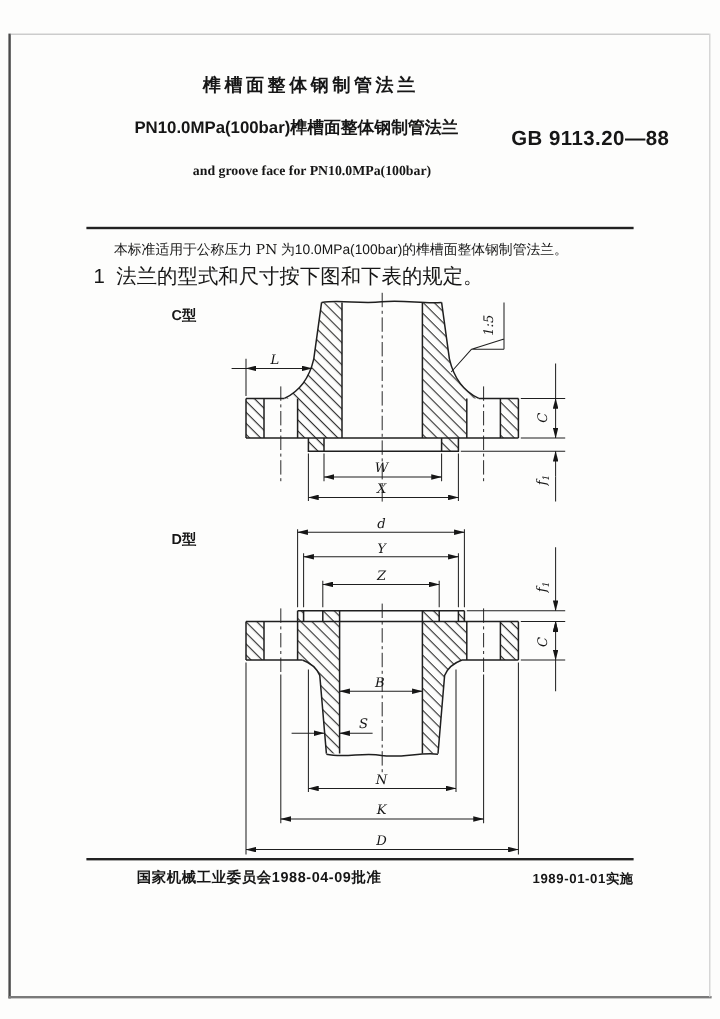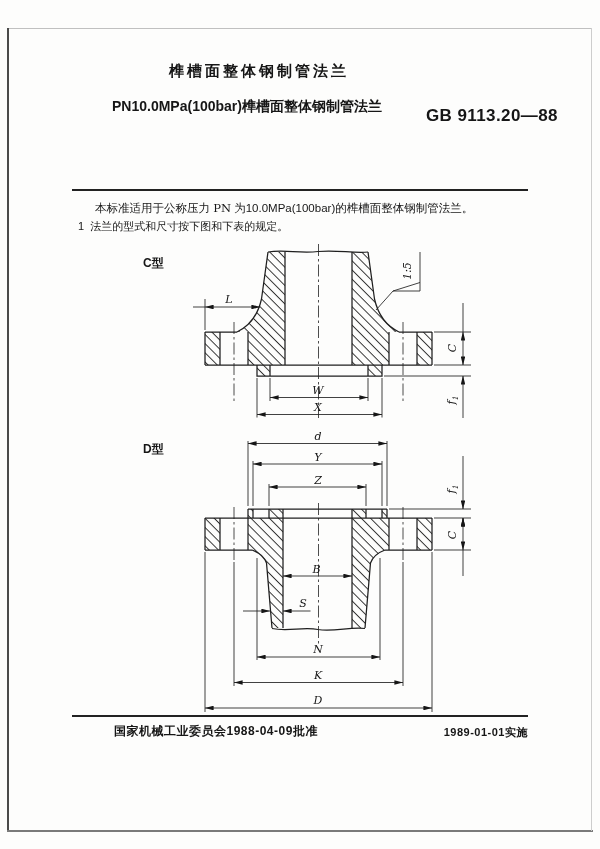--- a/index.html
+++ b/index.html
@@ -12,21 +12,21 @@
   .abs{position:absolute;}
   .std-header{left:169px;top:62px;font-size:15px;font-weight:bold;letter-spacing:3px;}
   .title-cn{left:112px;top:98px;font-size:14px;font-weight:bold;text-align:right;}
   .std-no{left:426px;top:106px;font-size:17px;font-weight:bold;letter-spacing:.4px;}
   .title-en{left:110px;top:135px;width:300px;text-align:center;
     font-family:"Liberation Serif",serif;font-weight:bold;font-size:11.5px;line-height:17px;}
   .rule{background:#222;}
   .rule-top{left:72px;top:189px;width:456px;height:2.4px;}
   .rule-bottom{left:72px;top:715px;width:456px;height:2px;}
   .scope{left:95px;top:201px;font-size:11.5px;white-space:pre;}
-  .clause{left:78px;top:219px;font-size:11px;white-space:pre;}
+  .clause{left:78px;top:219px;font-size:17px;white-space:pre;}
   .pn{font-family:"DejaVu Serif",serif;}
   .fig-label{font-size:12px;font-weight:bold;text-align:center;}
   .c-label{left:143px;top:255px;}
   .d-label{left:143px;top:441px;}
   .footer-approval{left:78px;top:723px;font-size:12px;font-weight:bold;letter-spacing:.5px;padding-left:36px;}
   .footer-impl{right:72px;top:725px;font-size:11px;font-weight:bold;letter-spacing:.5px;margin-left:24px;}
   .edge{background:#999;}
   svg text{font-family:"DejaVu Serif",serif;font-style:italic;font-size:11px;fill:#161616;}
 </style>
 </head>
@@ -34,20 +34,21 @@
 
 <div class="abs edge" style="left:7px;top:28px;width:2px;height:804px;background:#4a4a4a;"></div>
 <div class="abs edge" style="left:7px;top:830px;width:586px;height:1.5px;background:#7a7a7a;"></div>
 <div class="abs edge" style="left:9px;top:28px;width:582px;height:1px;background:#c0c0c0;"></div>
 <div class="abs edge" style="left:591px;top:28px;width:1px;height:803px;background:#cdcdcd;"></div>
 
 <div class="abs std-header">榫槽面整体钢制管法兰</div>
 <div class="abs title-cn">PN10.0MPa(100bar)榫槽面整体钢制管法兰</div>
 <div class="abs std-no">GB 9113.20—88</div>
 <div class="abs title-en">
+  <div>and groove face for PN10.0MPa(100bar)</div>
 </div>
 <div class="abs rule rule-top"></div>
 
 <div class="abs scope"><span>本标准适用于公称压力 </span><span class="pn">PN</span><span> 为10.0MPa(100bar)的榫槽面整体钢制管法兰。</span></div>
 <div class="abs clause">1  法兰的型式和尺寸按下图和下表的规定。</div>
 
 <div class="abs fig-label c-label">C型</div>
 <div class="abs fig-label d-label">D型</div>
 
 <svg class="abs" style="left:0;top:0;" width="600" height="849" viewBox="0 0 600 849">

